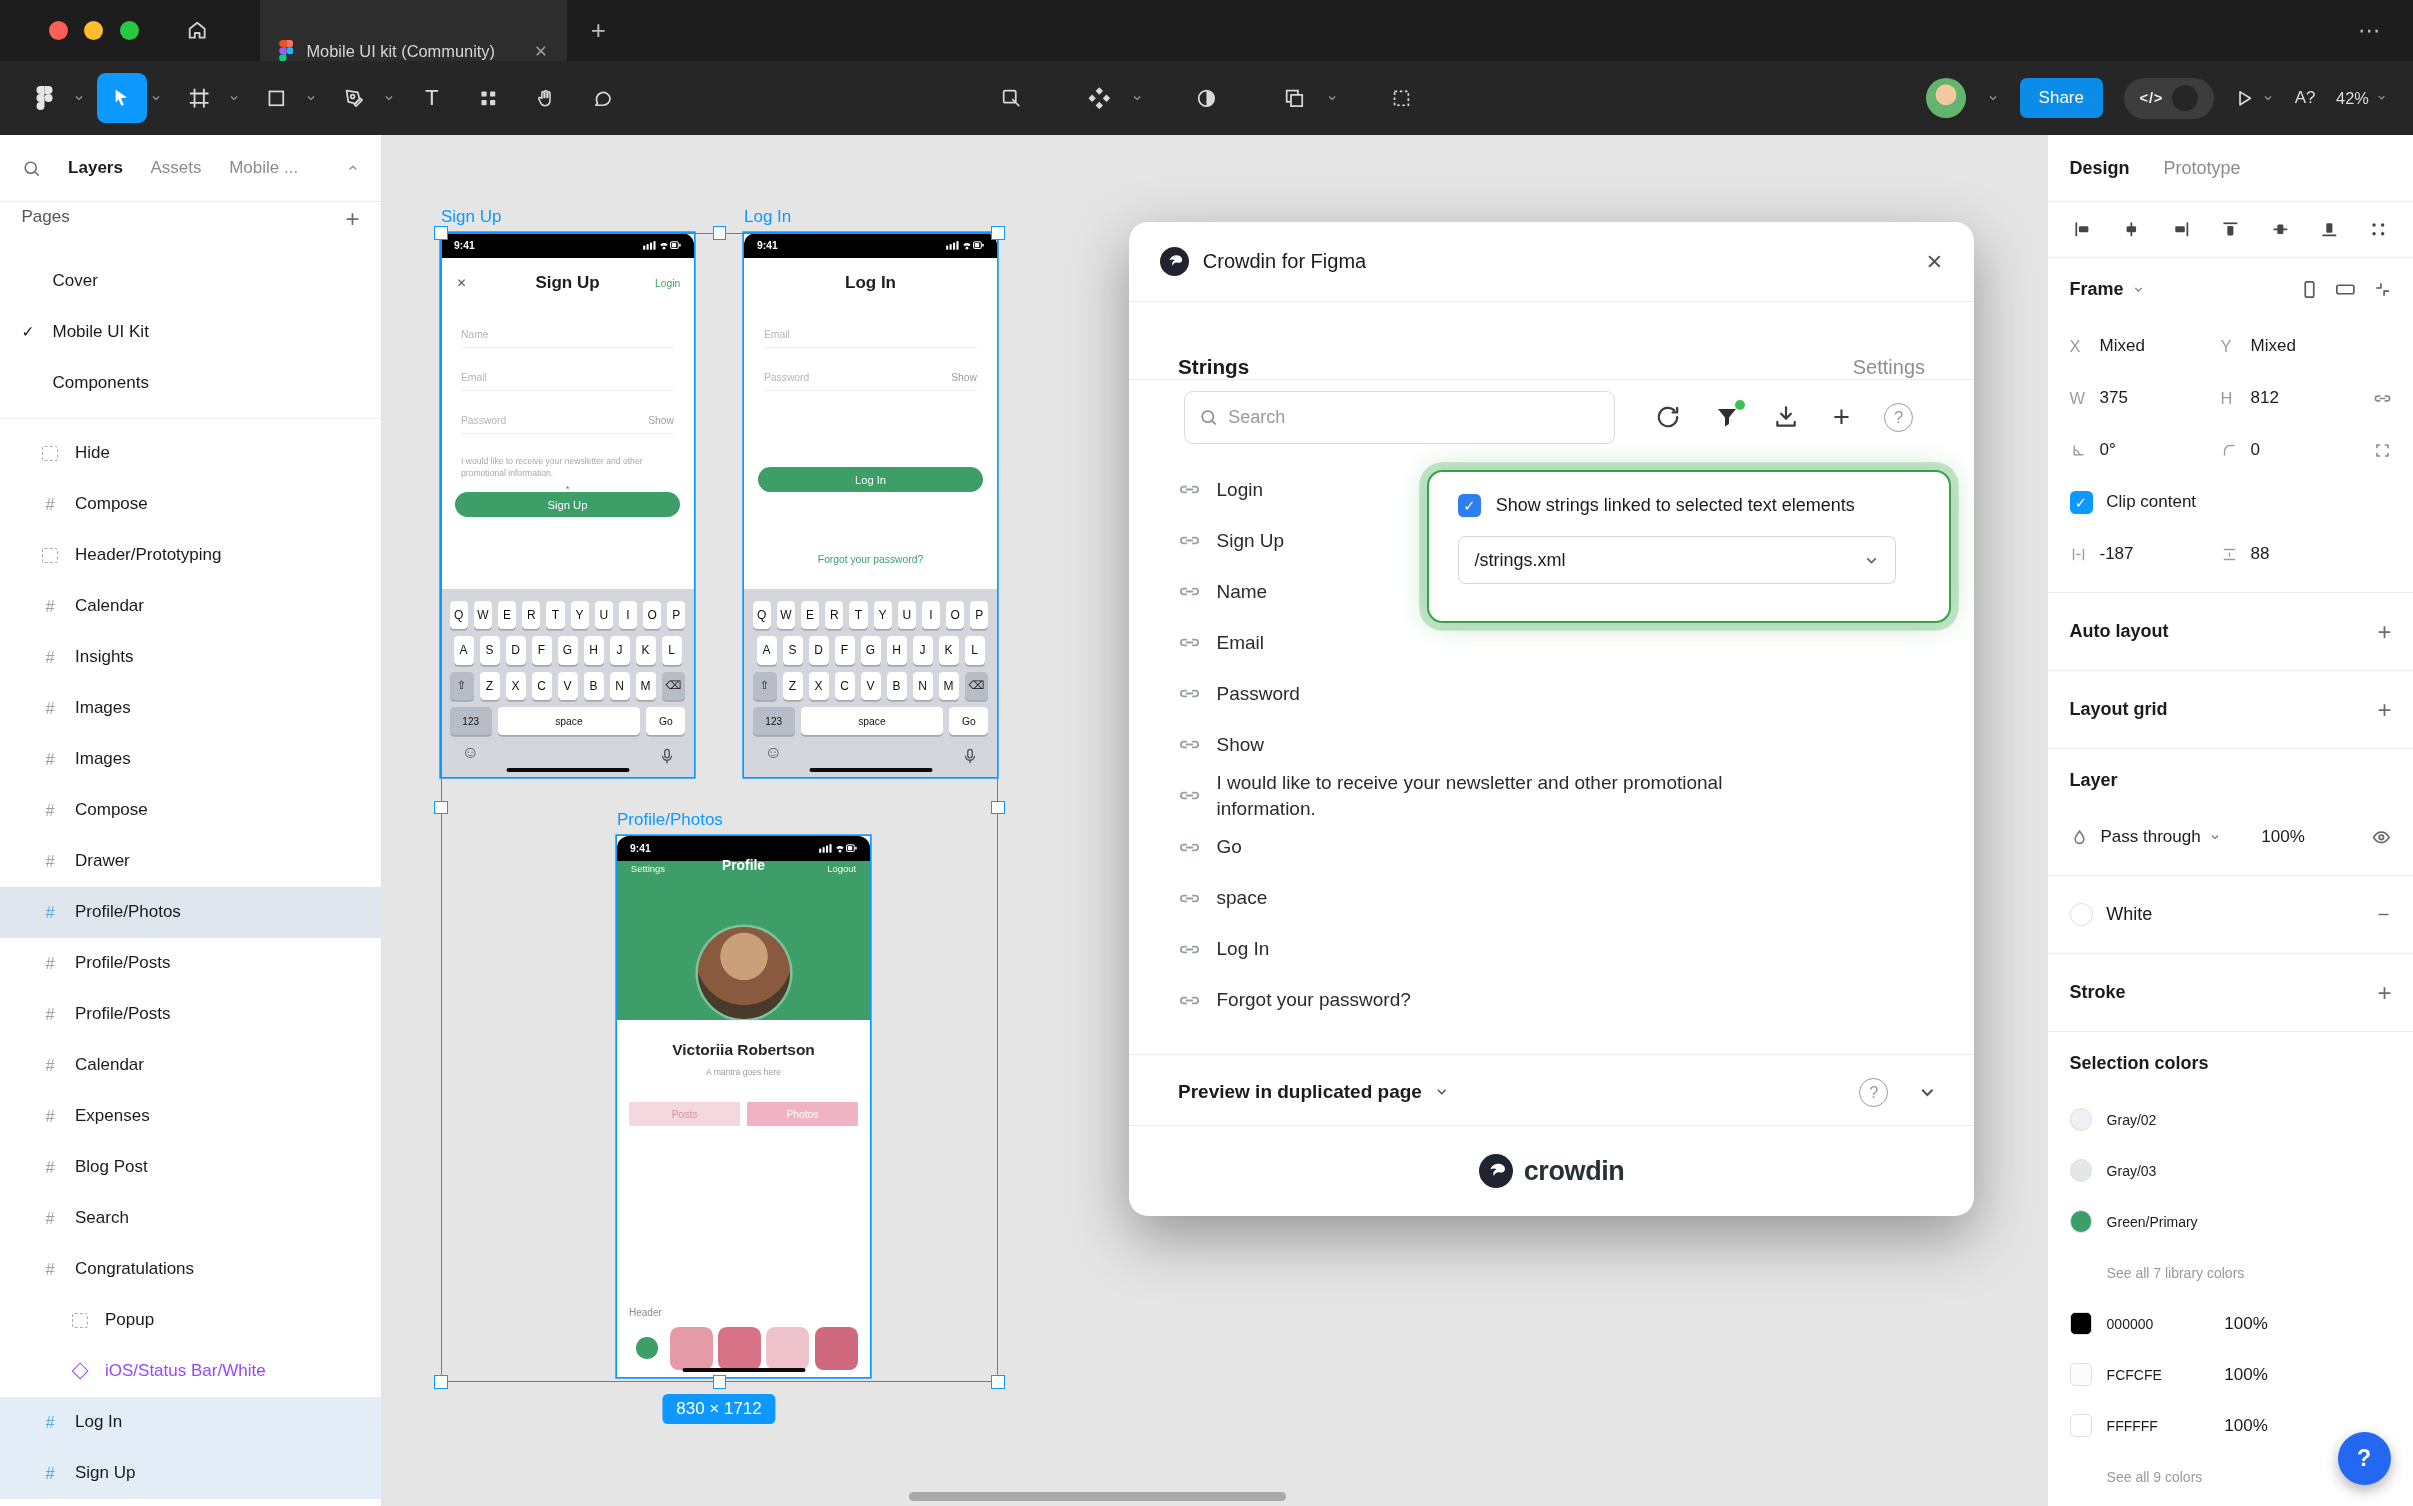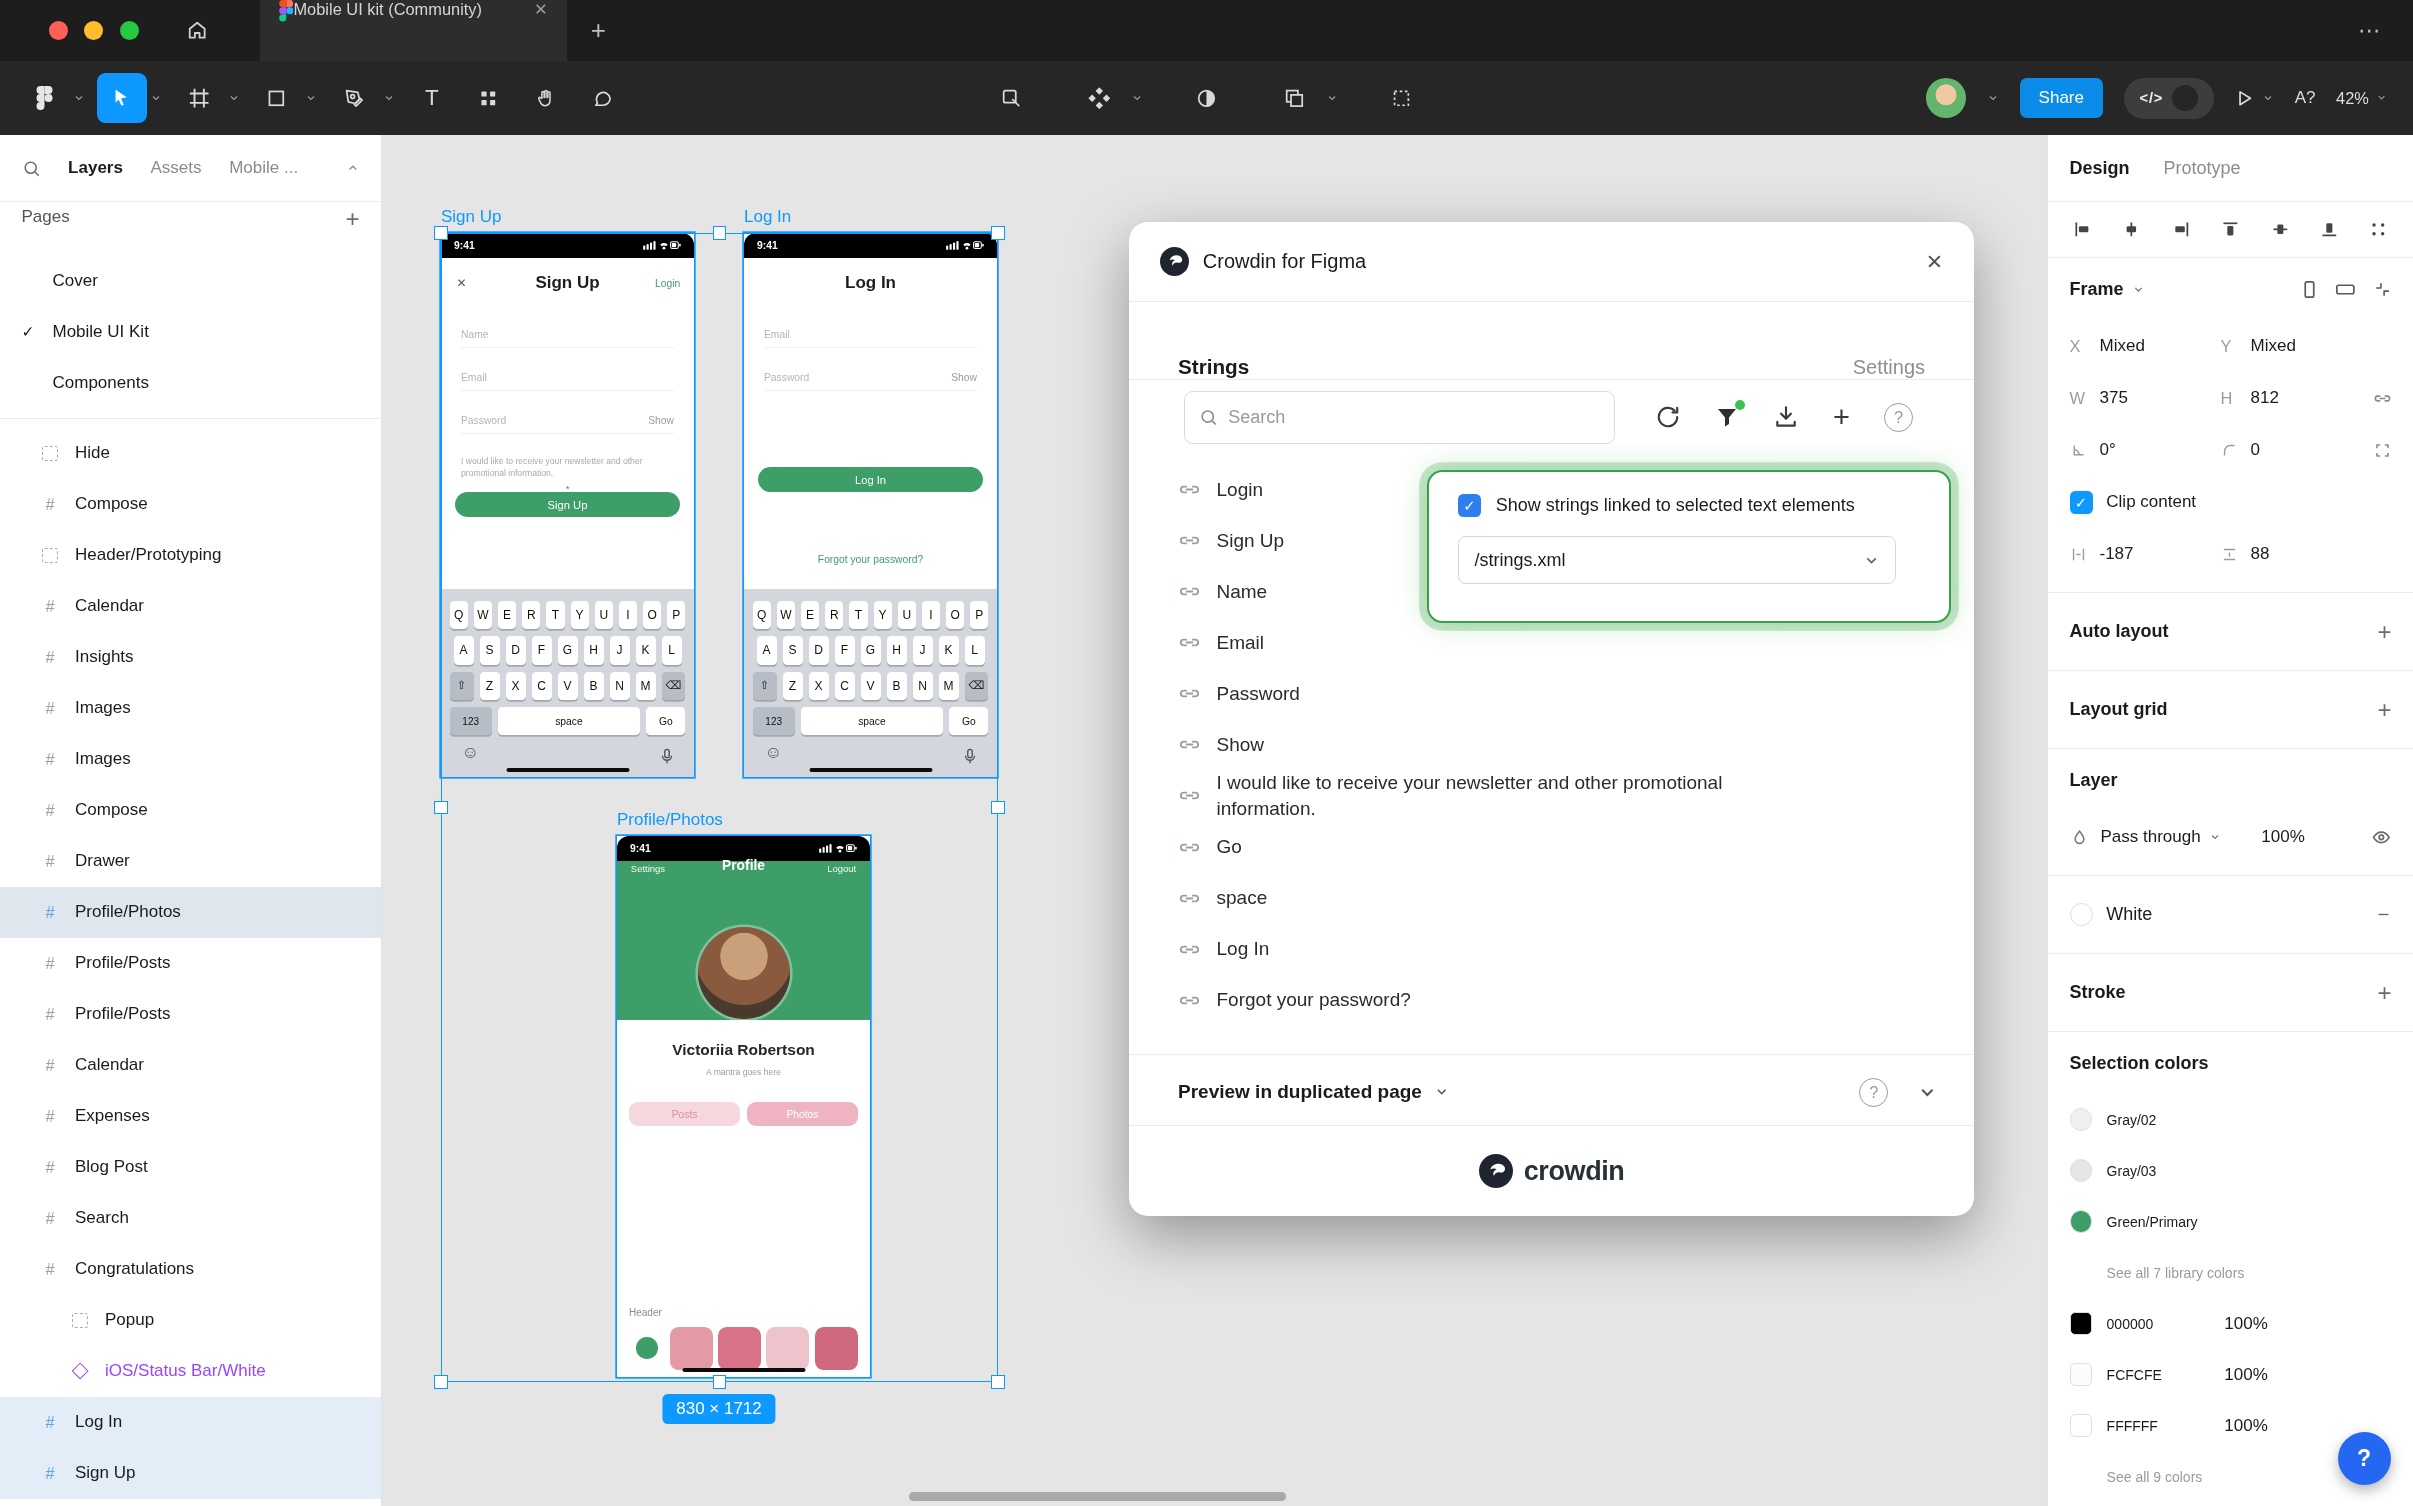--- a/index.html
+++ b/index.html
@@ -8,21 +8,21 @@
   }
   *{margin:0;padding:0;box-sizing:border-box}
   body{font-family:"Liberation Sans",sans-serif;background:#000}
   .app{position:relative;width:2413px;height:1507px;background:#e5e5e5;overflow:hidden}
 
   
   .topbar{position:absolute;left:0;top:0;right:0;height:61px;background:#1d1d1d;display:flex;align-items:center}
   .lights{display:flex;gap:16.4px;padding-left:49px}
   .light{width:19px;height:19px;border-radius:50%}
   .home-btn{margin-left:38px;display:flex;align-items:center;justify-content:center;width:40px;height:40px;border-radius:6.9px}
-  .ftab{margin-left:43px;height:61px;width:307px;background:#2d2d2d;display:flex;align-items:flex-start;padding:0 19px}
+  .ftab{margin-left:43px;height:61px;width:307px;background:#2d2d2d;display:flex;align-items:flex-end;gap:13px;padding:0 19px}
   .ftab-title{font-size:16.4px;color:#d6d6d6;white-space:nowrap;overflow:hidden;flex:1}
   .ftab-close{color:#9a9a9a;font-size:16.4px}
   .newtab{margin-left:24px;color:#bdbdbd;font-size:26px;font-weight:400}
   .tb-dots{margin-left:auto;padding-right:31px;color:#bdbdbd;font-size:22.4px;letter-spacing:1.7px}
 
   
   .toolbar{position:absolute;left:0;top:61px;right:0;height:74px;background:#262626;display:flex;align-items:center;color:#d9d9d9}
   .tgroup{display:flex;align-items:center;gap:6.9px;padding-left:19px}
   .tool{width:50px;height:50px;display:flex;align-items:center;justify-content:center;border-radius:8.6px;position:relative}
   .tool.active{background:var(--blue)}
@@ -89,21 +89,21 @@
   
   .pheader{position:absolute;top:25px;left:0;right:0;height:159px;background:var(--green)}
   .phead-l{position:absolute;top:27px;left:13.8px;font-size:9.5px;color:rgba(255,255,255,.95)}
   .phead-t{position:absolute;top:22.4px;left:0;right:0;text-align:center;font-size:13.8px;font-weight:700;color:#fff}
   .phead-r{position:absolute;top:27px;right:13.8px;font-size:9.5px;color:rgba(255,255,255,.95)}
   .pavatar{position:absolute;top:91px;left:50%;transform:translateX(-50%);width:92px;height:92px;border-radius:50%;
            background:radial-gradient(circle at 50% 32%,#caa07a 0 30%,#8a5a3e 31% 62%,#4a3a2c 63%);box-shadow:0 0 0 2.6px rgba(255,255,255,.35)}
   .pname{position:absolute;top:205px;left:0;right:0;text-align:center;font-size:15.5px;font-weight:700;color:#262626}
   .pmantra{position:absolute;top:231px;left:0;right:0;text-align:center;font-size:8.6px;color:#9c9c9c}
   .ppills{position:absolute;top:266px;left:0;right:0;display:flex;justify-content:center;gap:6.9px}
-  .ppill{width:111px;height:24px;border-radius:9px;display:flex;align-items:center;justify-content:center;font-size:10.3px}
+  .ppill{width:111px;height:24px;border-radius:1px;display:flex;align-items:center;justify-content:center;font-size:10.3px}
   .ppill.posts{background:#f5d8de;color:#de8fa2}
   .ppill.photos{background:#efb3c2;color:#fff}
   .psection{position:absolute;top:471px;left:12px;font-size:10px;color:#8a8a8a}
   .pphotos{position:absolute;top:491px;left:0;right:0;height:43px}
   .pdot{position:absolute;left:19px;top:10.3px;width:21.5px;height:21.5px;border-radius:50%;background:var(--green)}
   .pthumbs{position:absolute;left:53px;top:0;display:flex;gap:5.2px}
   .pthumb{width:43px;height:43px;border-radius:8.6px}
   
   .sel-box{position:absolute;border:1.7px solid var(--blue);pointer-events:none;z-index:2}
   .handle{position:absolute;width:13.8px;height:13.8px;background:#fff;border:1.7px solid var(--blue)}

